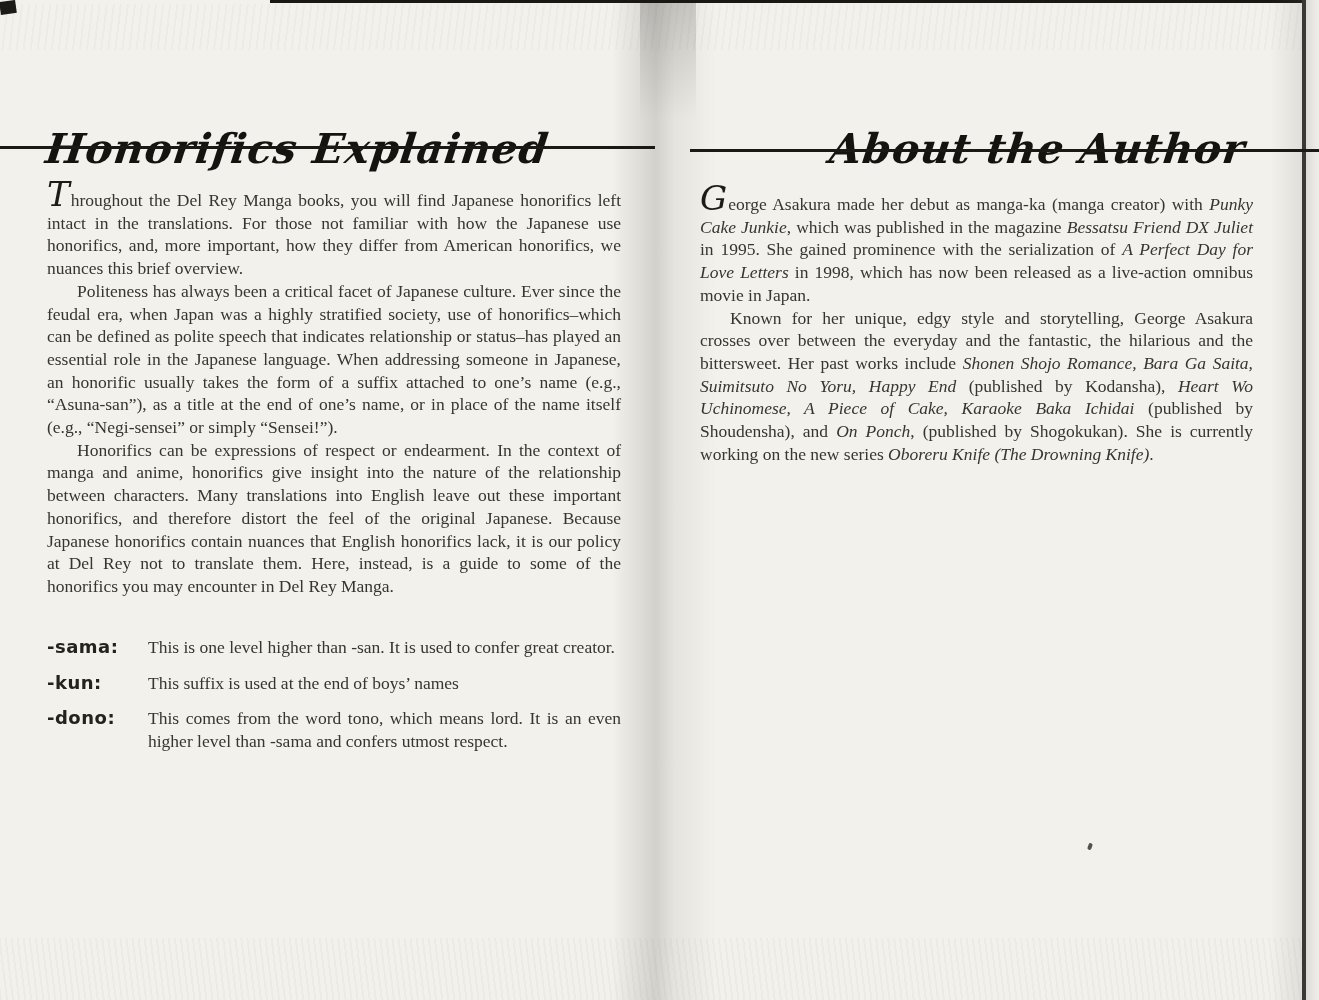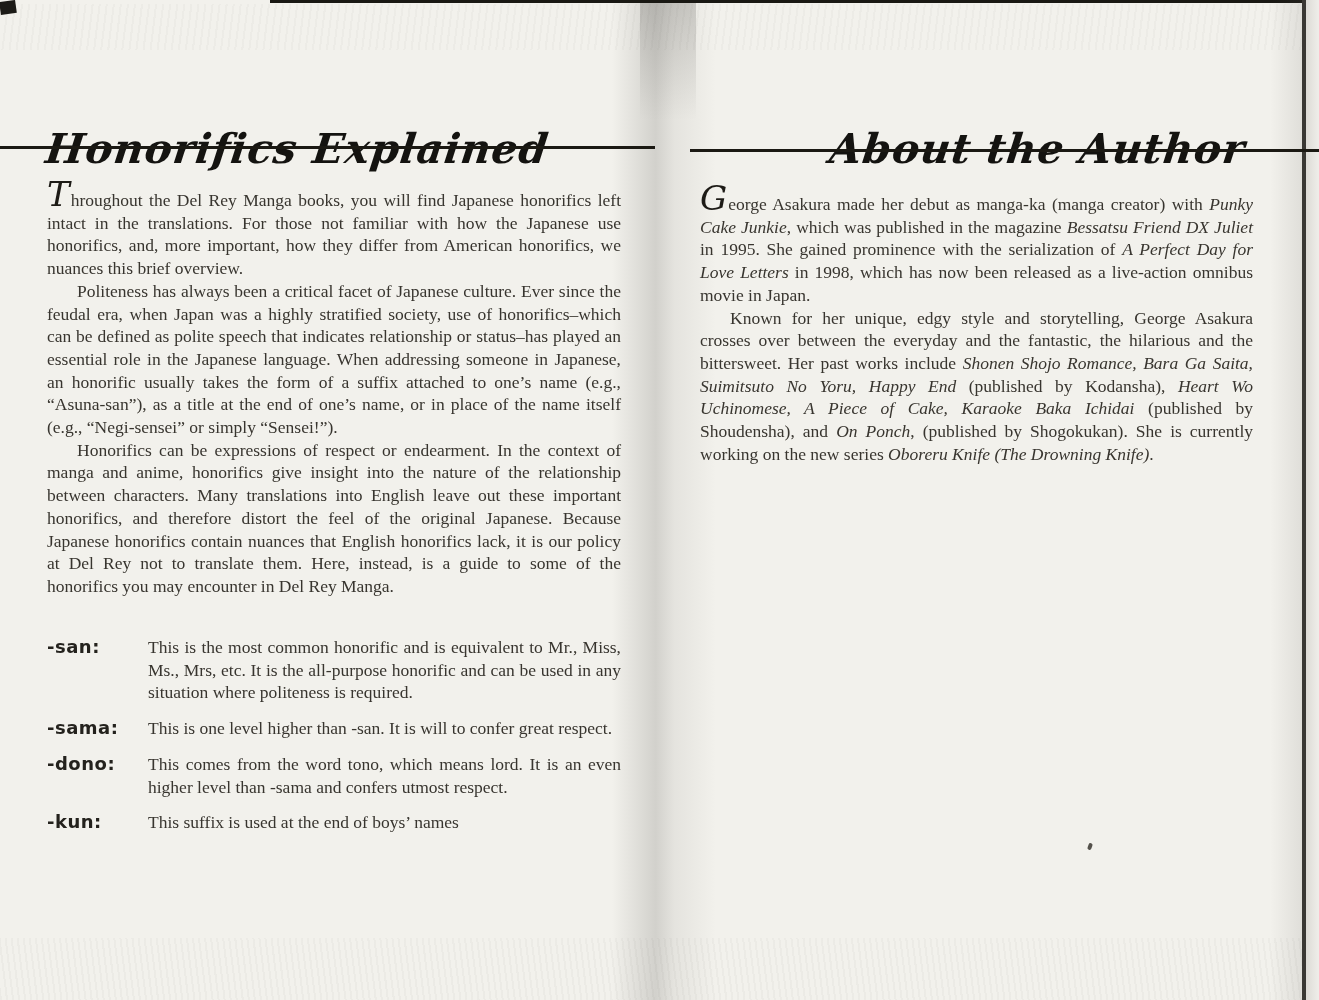--- a/index.html
+++ b/index.html
@@ -121,34 +121,30 @@
     <div class="rule rule-left"></div>
 
     <div class="col col-left" id="left-paras">
         <p class="body-para"><span class="dropcap">T</span><span>hroughout the Del Rey Manga books, you will find Japanese honorifics left intact in the translations. For those not familiar with how the Japanese use honorifics, and, more important, how they differ from American honorifics, we nuances this brief overview.</span></p>
         <p class="body-para indent"><span>Politeness has always been a critical facet of Japanese culture. Ever since the feudal era, when Japan was a highly stratified society, use of honorifics–which can be defined as polite speech that indicates relationship or status–has played an essential role in the Japanese language. When addressing someone in Japanese, an honorific usually takes the form of a suffix attached to one’s name (e.g., “Asuna-san”), as a title at the end of one’s name, or in place of the name itself (e.g., “Negi-sensei” or simply “Sensei!”).</span></p>
         <p class="body-para indent"><span>Honorifics can be expressions of respect or endearment. In the context of manga and anime, honorifics give insight into the nature of the relationship between characters. Many translations into English leave out these important honorifics, and therefore distort the feel of the original Japanese. Because Japanese honorifics contain nuances that English honorifics lack, it is our policy at Del Rey not to translate them. Here, instead, is a guide to some of the honorifics you may encounter in Del Rey Manga.</span></p>
       </div>
 
     <div class="hon-list" id="honorifics-list">
         <div class="hon-row">
-          <span class="hon-term">-san:</span>
-          <span class="hon-def">This is the most common honorific and is equivalent to Mr., Miss, Ms., Mrs, etc. It is the all-purpose honorific and can be used in any situation where politeness is required.</span>
+          <span class="hon-term">-sama:</span>
+          <span class="hon-def">This is one level higher than -san. It is used to confer great creator.</span>
         </div>
         <div class="hon-row">
-          <span class="hon-term">-sama:</span>
-          <span class="hon-def">This is one level higher than -san. It is will to confer great respect.</span>
+          <span class="hon-term">-kun:</span>
+          <span class="hon-def">This suffix is used at the end of boys’ names</span>
         </div>
         <div class="hon-row">
           <span class="hon-term">-dono:</span>
           <span class="hon-def">This comes from the word tono, which means lord. It is an even higher level than -sama and confers utmost respect.</span>
-        </div>
-        <div class="hon-row">
-          <span class="hon-term">-kun:</span>
-          <span class="hon-def">This suffix is used at the end of boys’ names</span>
         </div>
       </div>
   </div>
 
   <div>
     <h1 class="page-title title-right">About the Author</h1>
     <div class="rule rule-right"></div>
 
     <div class="col col-right" id="right-paras">
         <p class="body-para"><span class="dropcap">G</span><span>eorge Asakura made her debut as manga-ka (manga creator) with </span><span class="it">Punky Cake Junkie</span><span>, which was published in the magazine </span><span class="it">Bessatsu Friend DX Juliet</span><span> in 1995. She gained prominence with the serialization of </span><span class="it">A Perfect Day for Love Letters</span><span> in 1998, which has now been released as a live-action omnibus movie in Japan.</span></p>

